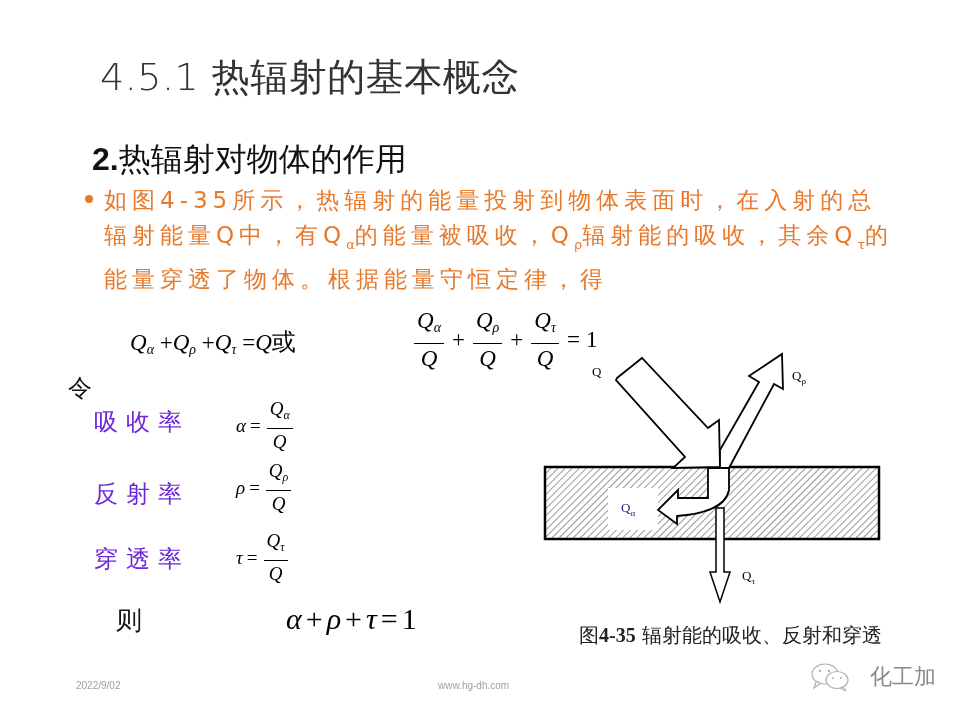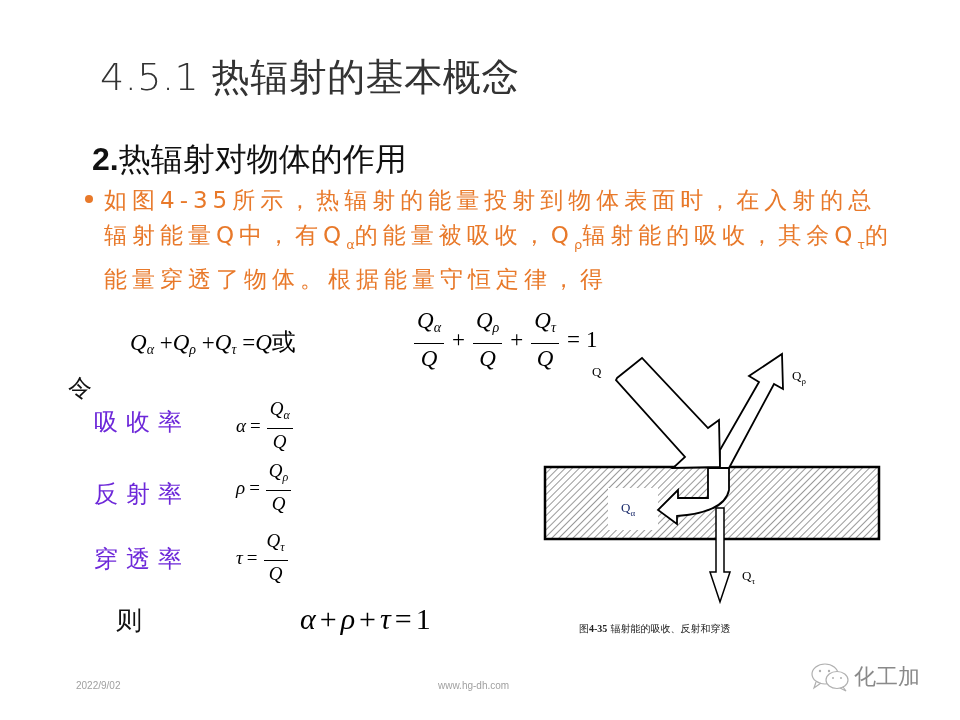--- a/index.html
+++ b/index.html
@@ -67,52 +67,52 @@
     }
     .rate-def .frac .num, .rate-def .frac .den { line-height: 22px; }
     .rate-def .frac sub { font-size: 12px; }
     .rate-def .eq { font-style: normal; margin: 0 4px; }
 
     .ze {
       position: absolute; left: 116px; top: 603px; font-size: 26px;
       font-family: "DejaVu Serif", serif; color: #111;
     }
     .final-eq {
-      position: absolute; left: 300px; top: 602px; font-size: 30px; white-space: nowrap;
+      position: absolute; left: 286px; top: 602px; font-size: 30px; white-space: nowrap;
     }
     .final-eq .op { font-style: normal; margin: 0 4px; }
 
     .figure { position: absolute; left: 530px; top: 340px; width: 360px; height: 280px; }
     .fig-label {
       position: absolute; font-family: "Liberation Serif", serif; font-size: 13px; color: #000;
     }
     .fig-label sub { font-size: 9px; }
 
     .caption {
       position: absolute; left: 579px; top: 622px; font-family: "DejaVu Serif", serif;
-      font-size: 10px; color: #222; white-space: nowrap;
+      font-size: 20px; color: #222; white-space: nowrap;
     }
     .caption .num { font-family: "Liberation Serif", serif; font-weight: bold; }
 
     .footer-date {
       position: absolute; left: 76px; top: 680px; font-size: 10px; color: #a0a0a0;
       font-family: "Liberation Sans", sans-serif;
     }
     .footer-url {
       position: absolute; left: 438px; top: 680px; font-size: 10px; color: #a0a0a0;
       font-family: "Liberation Sans", sans-serif;
       text-align: center;
     }
     .watermark {
       position: absolute; left: 810px; top: 662px; display: flex; align-items: center;
       color: #9a9a9a;
     }
     .watermark-text {
       font-family: "DejaVu Sans", sans-serif; font-size: 22px; color: #8a8a8a;
-      margin-left: 2px; font-weight: 300;
+      margin-left: 18px; font-weight: 300;
     }
   </style>
 </head>
 <body>
 
 <div class="slide-title">4.5.1 热辐射的基本概念</div>
 
 <div class="section-heading"><span>2.</span><span class="zh">热辐射对物体的作用</span></div>
 
 <div class="bullet">

